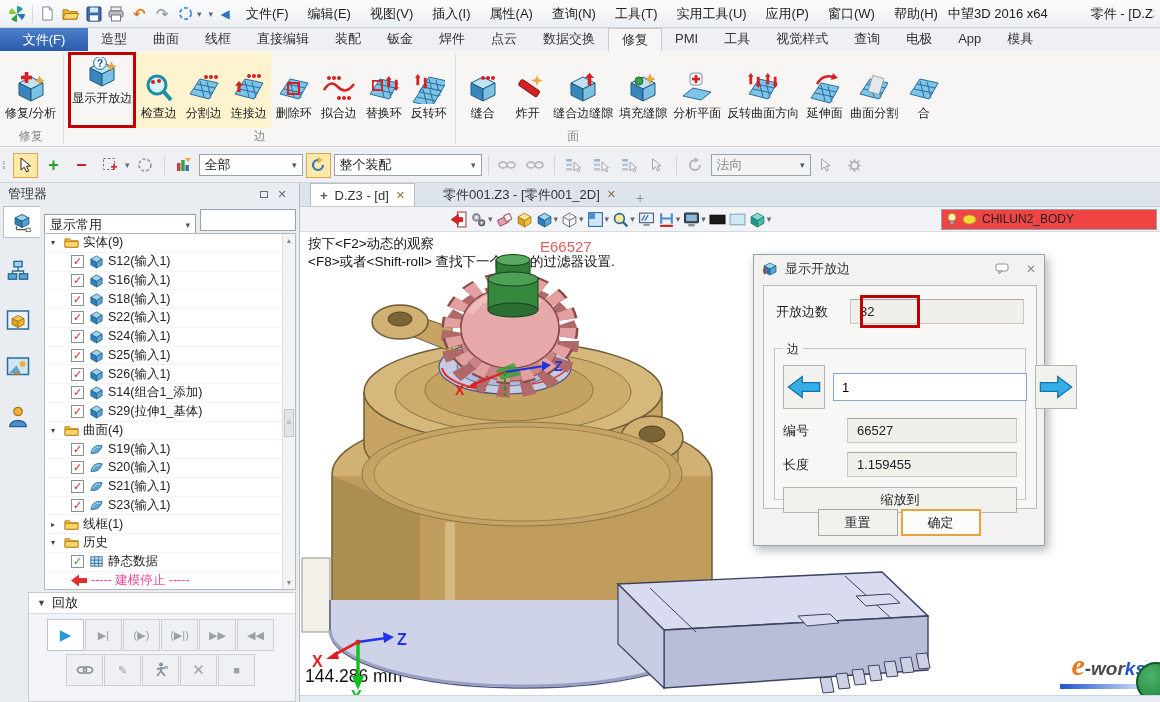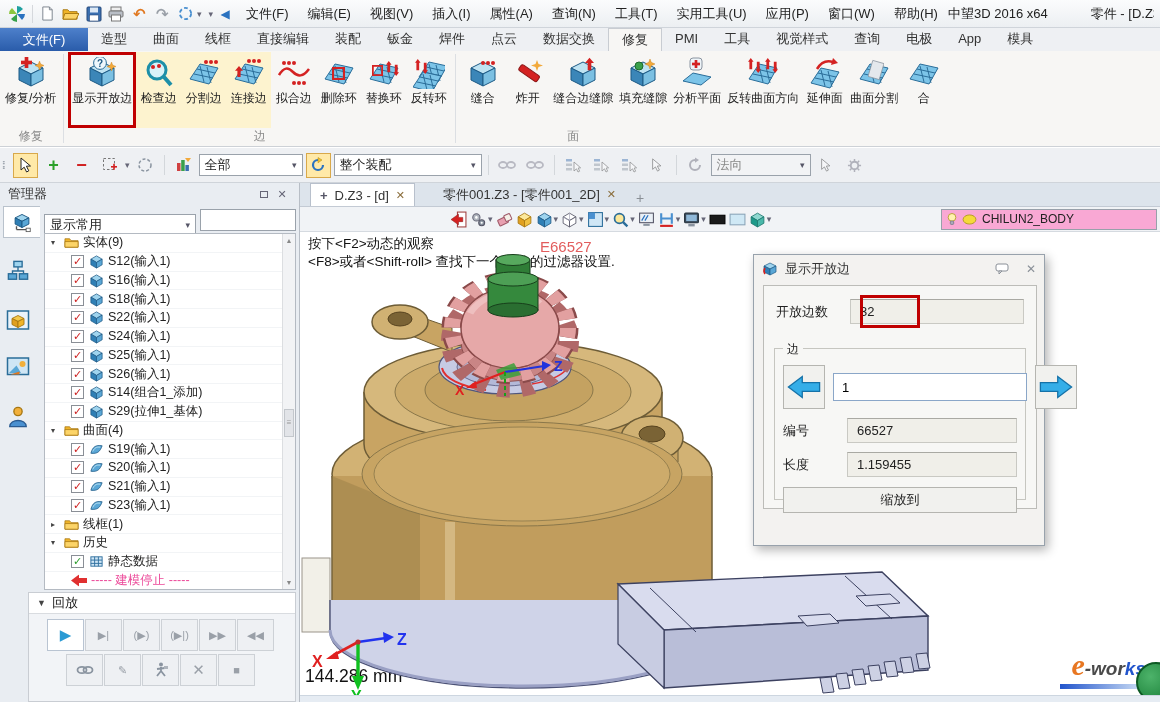--- a/index.html
+++ b/index.html
@@ -19,21 +19,21 @@
 .title-doc{margin-left:42px;font-size:13px;white-space:nowrap;overflow:hidden}
 
 .ribbontabs{position:absolute;left:0;top:28px;width:1160px;height:23px;background:#eef0f3;display:flex;align-items:flex-end}
 .filetab{background:linear-gradient(#4d80cb,#2a5caa);color:#fff;width:88px;text-align:center;height:23px;line-height:23px;font-size:13px}
 .rtab{padding:0 13px;height:23px;line-height:22px;font-size:13px;color:#333;white-space:nowrap}
 .rtab.active{background:#f7f6f4;border:1px solid #c8ccd2;border-bottom:none}
 
 .ribbon{position:absolute;left:0;top:51px;width:1160px;height:96px;background:#f7f6f4;border-bottom:1px solid #cdd1d6;display:flex;overflow:hidden}
 .rgroup{display:flex;flex-direction:column;padding:1px 2px 0}
 .rbtns{display:flex;flex:1;align-items:flex-start}
-.rbtn{display:flex;flex-direction:column;align-items:center;padding:5px 3px 0;min-width:45px;max-width:86px;text-align:center;line-height:14px;font-size:12px;height:76px}
+.rbtn{display:flex;flex-direction:column;align-items:center;padding:20px 3px 0;min-width:45px;max-width:86px;text-align:center;line-height:14px;font-size:12px;height:76px}
 .rbtn svg{width:32px;height:32px;margin-bottom:2px;flex:none}
 .rbtn.hl{background:#fdf3cf}
 .rbtn.annot{border:3px solid #c00000;padding:2px 1px 0;height:76px}
 .rglabel{text-align:center;color:#8a8a8a;font-size:12px;height:18px;line-height:16px}
 .rsep{width:1px;background:#dcdfe3;margin:3px 2px}
 
 .selectbar{position:absolute;left:0;top:148px;width:1160px;height:35px;background:#eef0f3;border-bottom:1px solid #cfd4da;display:flex;align-items:center;gap:3px;padding:0 2px}
 .tool{width:25px;height:25px;display:flex;align-items:center;justify-content:center;flex:none}
 .tool.on{background:#ffe9a8;border:1px solid #d8a84a}
 .gray{opacity:.45}
@@ -79,21 +79,21 @@
 
 .doctabs{position:absolute;left:300px;top:183px;width:860px;height:24px;background:#dde4ec;border-bottom:1px solid #c3cad4;display:flex;align-items:flex-end;padding-left:10px;gap:3px}
 .dtab{height:23px;display:flex;align-items:center;padding:0 9px;font-size:13px;gap:7px;color:#333;white-space:nowrap}
 .dtab.active{background:#fff;border:1px solid #b8c0cc;border-bottom:none}
 .dtab .x{color:#8a6d3b;font-size:11px}
 .dplus{color:#556;font-weight:bold}
 .newtab{color:#8a8f96;font-size:14px;padding:0 8px}
 
 .vtb{position:absolute;left:300px;top:207px;width:860px;height:25px;background:#f1f3f6;border-bottom:1px solid #d5dae0;display:flex;align-items:center;gap:3px;padding-left:150px}
 .vti{display:flex;align-items:center;gap:1px;flex:none}
-.partbox{margin-left:auto;margin-right:3px;width:216px;height:21px;background:#f9a8d4;border:1px solid #98a0aa;display:flex;align-items:center;gap:5px;padding:0 5px;font-size:12px;white-space:nowrap}
+.partbox{margin-left:auto;margin-right:3px;width:216px;height:21px;background:#ef4444;border:1px solid #98a0aa;display:flex;align-items:center;gap:5px;padding:0 5px;font-size:12px;white-space:nowrap}
 
 .canvas{position:absolute;left:300px;top:232px;width:860px;height:470px;background:#fff;overflow:hidden}
 .hint1{position:absolute;left:8px;top:3px;font-size:13.5px;color:#111}
 .hint2{position:absolute;left:8px;top:21px;font-size:13.5px;color:#111}
 .edgelabel{position:absolute;left:240px;top:6px;font-size:15px;color:#e25d5d;z-index:3}
 .measure{position:absolute;left:5px;top:434px;font-size:17.5px;color:#111}
 .modelsvg{position:absolute;left:0;top:0;z-index:1}
 .bstrip{position:absolute;left:300px;bottom:0;width:860px;height:7px;background:#e6ecf3;border-top:1px solid #cdd6e0;z-index:4}
 
 .logo{position:absolute;right:14px;top:416px;z-index:2;white-space:nowrap}
@@ -506,32 +506,32 @@
       <div class="rbtn hl">
         <svg viewBox="0 0 32 32">
             <use href="#s-sheet32"></use>
             <use href="#s-arrowup" x="2" y="8" width="8" height="13"></use>
             <use href="#s-dots" x="14" y="1" width="14" height="6"></use>
           </svg>
         <span>连接边</span>
       </div>
       <div class="rbtn">
         <svg viewBox="0 0 32 32">
+            <use href="#s-sheet32"></use>
+            <use href="#s-loop" x="9" y="10" width="13" height="13"></use>
+          </svg>
+        <span>删除环</span>
+      </div>
+      <div class="rbtn">
+        <svg viewBox="0 0 32 32">
             <use href="#s-wave" x="0" y="8" width="32" height="14"></use>
             <use href="#s-dots" x="4" y="3" width="14" height="6"></use>
             <use href="#s-dots" x="14" y="23" width="14" height="6"></use>
           </svg>
         <span>拟合边</span>
-      </div>
-      <div class="rbtn">
-        <svg viewBox="0 0 32 32">
-            <use href="#s-sheet32"></use>
-            <use href="#s-loop" x="9" y="10" width="13" height="13"></use>
-          </svg>
-        <span>删除环</span>
       </div>
       <div class="rbtn">
         <svg viewBox="0 0 32 32">
             <use href="#s-sheet32"></use>
             <use href="#s-loop" x="4" y="8" width="11" height="11"></use>
             <use href="#s-arrowud" x="18" y="4" width="13" height="15"></use>
           </svg>
         <span>替换环</span>
       </div>
       <div class="rbtn">
@@ -1202,13 +1202,21 @@
         <span class="dlabel2">长度</span>
         <div class="dfield">
             <span>1.159455</span>
           </div>
       </div>
       <div class="dzoom">
           <span>缩放到</span>
         </div>
     </div>
   </div>
+  <div class="dbb">
+    <div class="dbtn">
+        <span>重置</span>
+      </div>
+    <div class="dbtn ok">
+        <span>确定</span>
+      </div>
+  </div>
 </div>
 
 </body></html>

